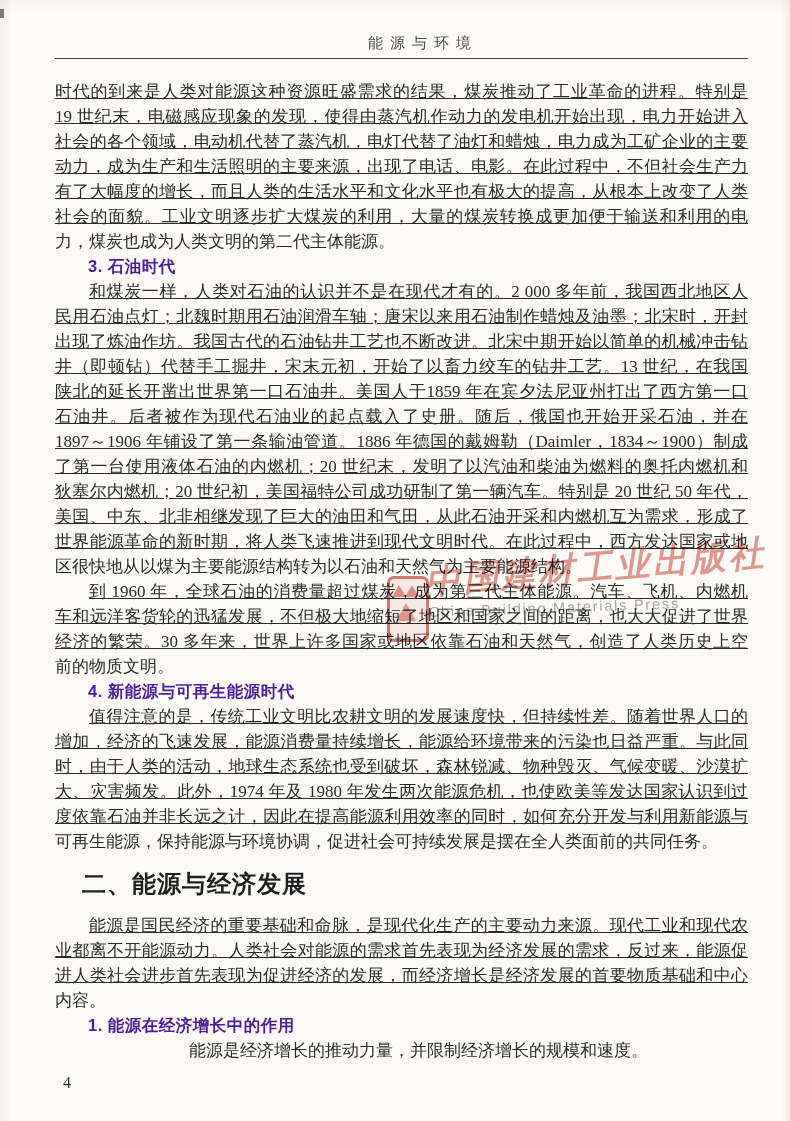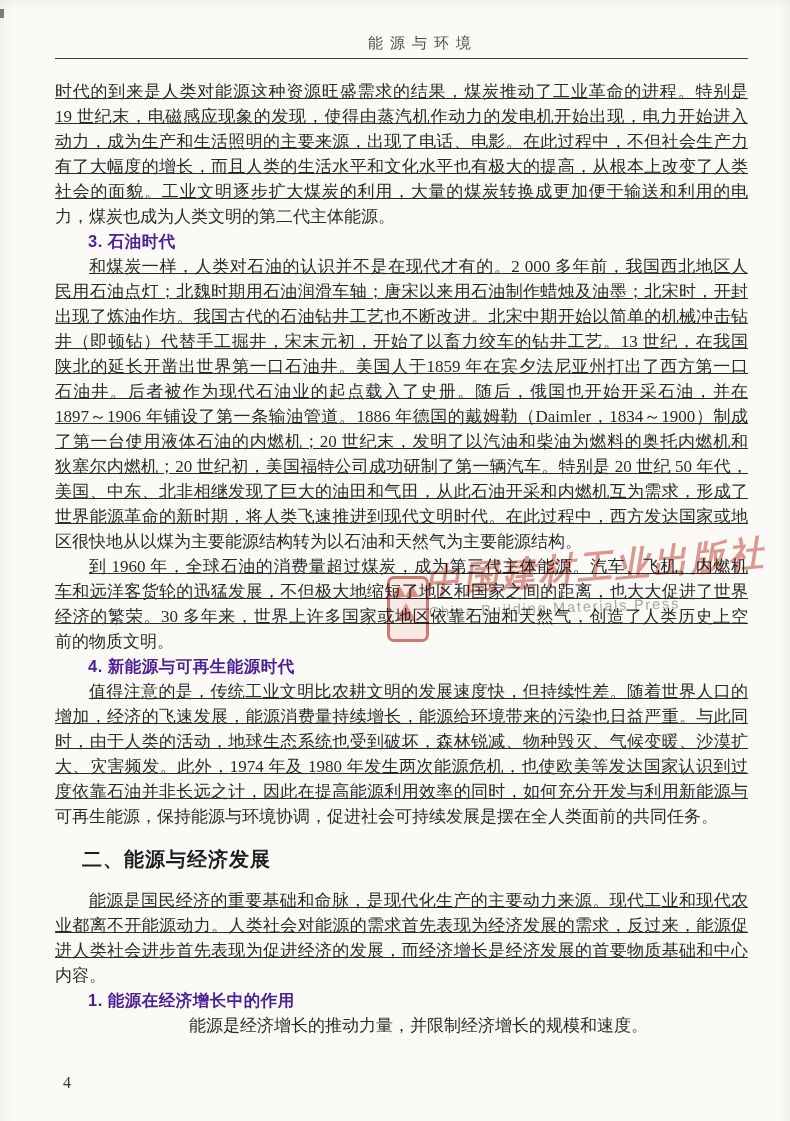--- a/index.html
+++ b/index.html
@@ -39,21 +39,21 @@
   .line.fill{text-align:justify;text-align-last:justify;text-justify:inter-character;text-decoration:underline;}
   .line.indent{padding-left:34px;text-align:center;}
   .line.fill.indent{width:659px;}
   .heading{
     font-family:"Liberation Sans","DejaVu Sans",sans-serif;
     font-weight:bold;font-size:16.5px;line-height:25px;height:25px;
     padding-left:33px;letter-spacing:.5px;color:#4c1d95;
   }
   .section-heading{
     font-family:"Liberation Sans","DejaVu Sans",sans-serif;
-    font-weight:bold;font-size:20px;line-height:30px;height:30px;
+    font-weight:bold;font-size:24px;line-height:30px;height:30px;
     padding-left:27px;letter-spacing:1px;color:#1e1e1e;
     margin:15px 0 14px 0;
   }
 
   .page-number{
     position:absolute;left:63px;top:1074px;font-size:16px;color:#333;z-index:2;
   }
 
   
   .watermark{
@@ -93,20 +93,21 @@
 <div class="scan-vignette"></div>
 <div class="speck"></div>
 
 <div class="running-head">能源与环境</div>
 <div class="head-rule"></div>
 
 <div class="page-content">
     <div class="para">
       <div class="line fill">时代的到来是人类对能源这种资源旺盛需求的结果，煤炭推动了工业革命的进程。特别是</div>
       <div class="line fill">19 世纪末，电磁感应现象的发现，使得由蒸汽机作动力的发电机开始出现，电力开始进入</div>
+      <div class="line fill">社会的各个领域，电动机代替了蒸汽机，电灯代替了油灯和蜡烛，电力成为工矿企业的主要</div>
       <div class="line fill">动力，成为生产和生活照明的主要来源，出现了电话、电影。在此过程中，不但社会生产力</div>
       <div class="line fill">有了大幅度的增长，而且人类的生活水平和文化水平也有极大的提高，从根本上改变了人类</div>
       <div class="line fill">社会的面貌。工业文明逐步扩大煤炭的利用，大量的煤炭转换成更加便于输送和利用的电</div>
       <div class="line">力，煤炭也成为人类文明的第二代主体能源。</div>
     </div>
     <div class="heading">3. 石油时代</div>
     <div class="para">
       <div class="line fill indent">和煤炭一样，人类对石油的认识并不是在现代才有的。2 000 多年前，我国西北地区人</div>
       <div class="line fill">民用石油点灯；北魏时期用石油润滑车轴；唐宋以来用石油制作蜡烛及油墨；北宋时，开封</div>
       <div class="line fill">出现了炼油作坊。我国古代的石油钻井工艺也不断改进。北宋中期开始以简单的机械冲击钻</div>

